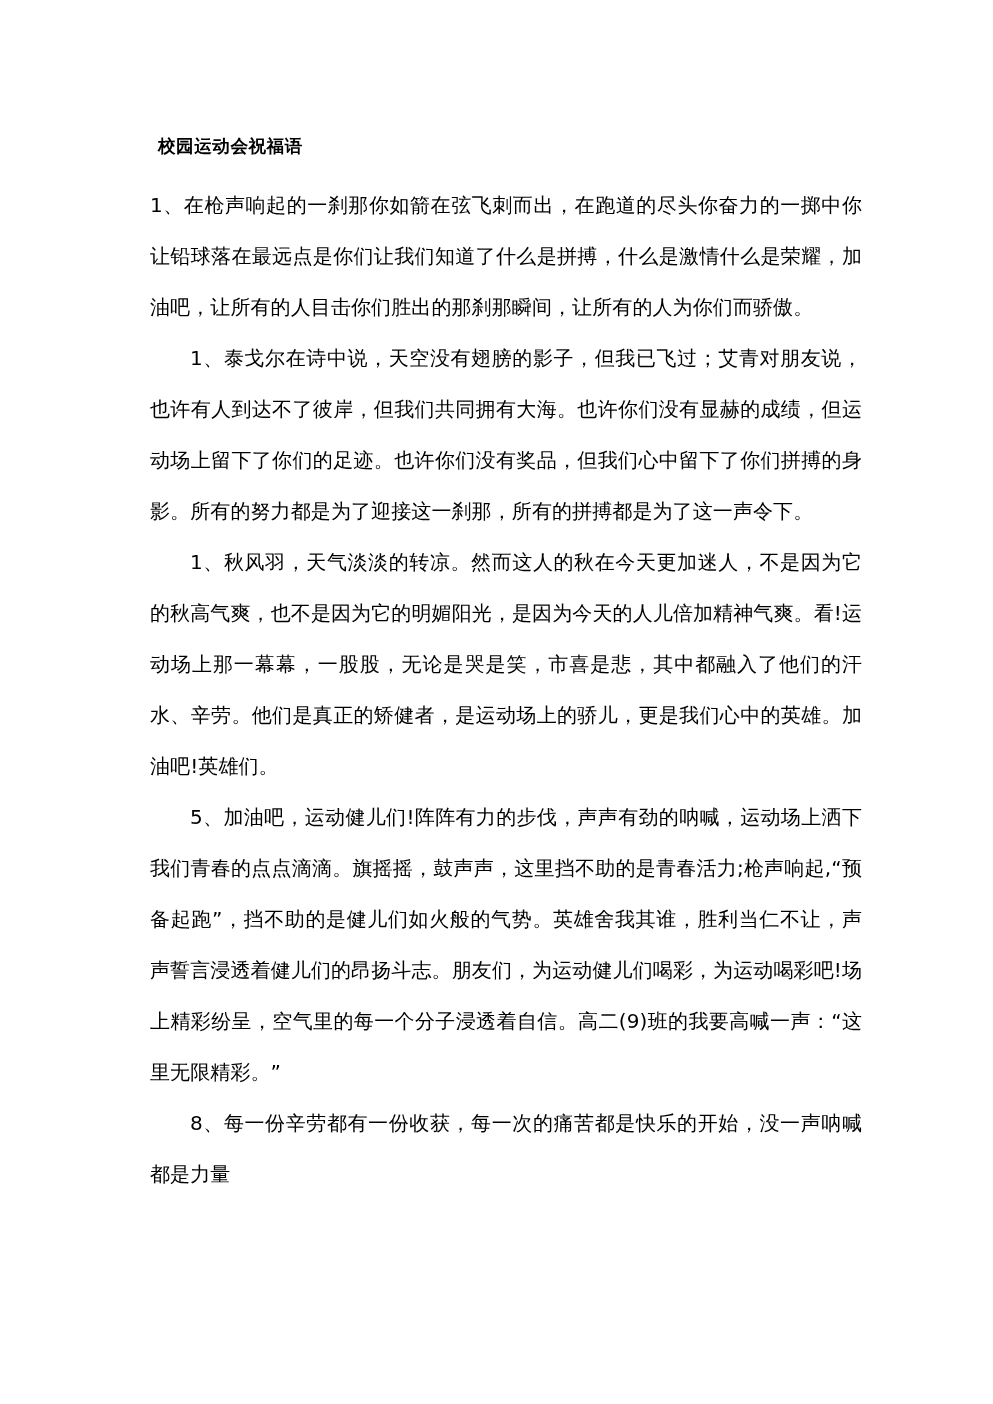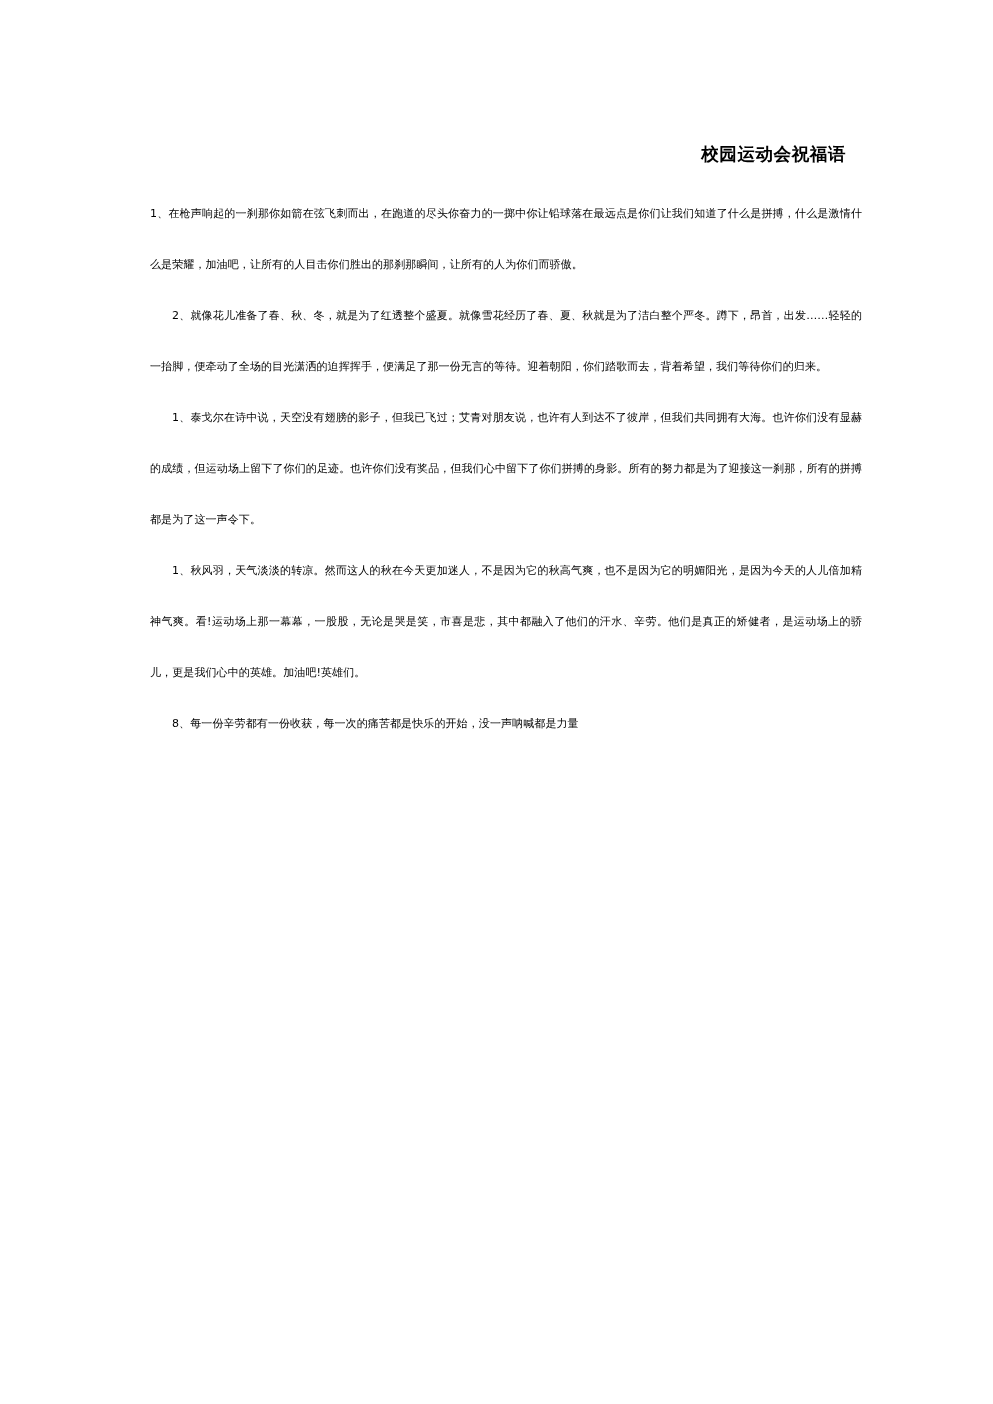--- a/index.html
+++ b/index.html
@@ -24,38 +24,38 @@
   }
 
   .content {
     position: absolute;
     left: 150px;
     top: 0;
     width: 712px;
   }
 
   .doc-title {
-    text-align: right;
+    text-align: left;
     font-size: 17.5px;
     font-weight: bold;
     letter-spacing: 0.6px;
-    margin: 16px;
+    margin: 8px;
     padding-top: 128px;
     padding-bottom: 0;
     line-height: 1.25;
     font-family: "DejaVu Sans", "Liberation Sans", sans-serif;
   }
 
   .body-block {
     margin-top: 22px;
   }
 
   p.para {
     margin: 0;
-    font-size: 11px;
+    font-size: 20px;
     line-height: 51px;
     text-align: justify;
     text-justify: inter-ideograph;
     text-align-last: left;
     word-break: break-all;
     letter-spacing: 0.1px;
     font-family: "DejaVu Sans", "Liberation Sans", sans-serif;
   }
 
   p.para.indent {
@@ -71,24 +71,24 @@
 
 <div class="page">
   <div class="content">
 
     <h1 class="doc-title">校园运动会祝福语</h1>
 
     <div class="body-block">
 
       <p class="para noindent">1、在枪声响起的一刹那你如箭在弦飞刺而出，在跑道的尽头你奋力的一掷中你让铅球落在最远点是你们让我们知道了什么是拼搏，什么是激情什么是荣耀，加油吧，让所有的人目击你们胜出的那刹那瞬间，让所有的人为你们而骄傲。</p>
 
-      <p class="para indent">2、就像花儿准备了春、秋、冬，就是为了红透整个盛夏。就像雪花经历了春、夏、秋就是为了洁白整个严冬。蹲下，昂首，出发……轻轻的一抬脚，便牵动了全场的目光潇洒的迫挥挥手，便满足了那一份无言的等待。迎着朝阳，你们踏歌而去，背着希望，我们等待你们的归来。</p>
 
       <p class="para indent">1、泰戈尔在诗中说，天空没有翅膀的影子，但我已飞过；艾青对朋友说，也许有人到达不了彼岸，但我们共同拥有大海。也许你们没有显赫的成绩，但运动场上留下了你们的足迹。也许你们没有奖品，但我们心中留下了你们拼搏的身影。所有的努力都是为了迎接这一刹那，所有的拼搏都是为了这一声令下。</p>
 
       <p class="para indent">1、秋风羽，天气淡淡的转凉。然而这人的秋在今天更加迷人，不是因为它的秋高气爽，也不是因为它的明媚阳光，是因为今天的人儿倍加精神气爽。看!运动场上那一幕幕，一股股，无论是哭是笑，市喜是悲，其中都融入了他们的汗水、辛劳。他们是真正的矫健者，是运动场上的骄儿，更是我们心中的英雄。加油吧!英雄们。</p>
 
+      <p class="para indent">5、加油吧，运动健儿们!阵阵有力的步伐，声声有劲的呐喊，运动场上洒下我们青春的点点滴滴。旗摇摇，鼓声声，这里挡不助的是青春活力;枪声响起,“预备起跑”，挡不助的是健儿们如火般的气势。英雄舍我其谁，胜利当仁不让，声声誓言浸透着健儿们的昂扬斗志。朋友们，为运动健儿们喝彩，为运动喝彩吧!场上精彩纷呈，空气里的每一个分子浸透着自信。高二(9)班的我要高喊一声：“这里无限精彩。”</p>
 
       <p class="para indent">8、每一份辛劳都有一份收获，每一次的痛苦都是快乐的开始，没一声呐喊都是力量</p>
 
     </div>
   </div>
 </div>
 
 </body></html>

